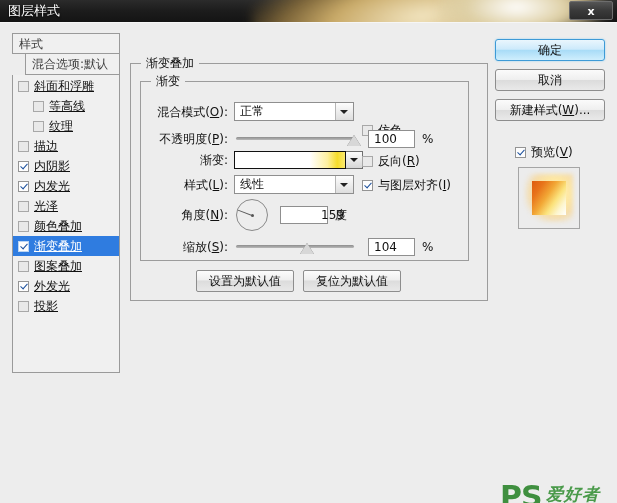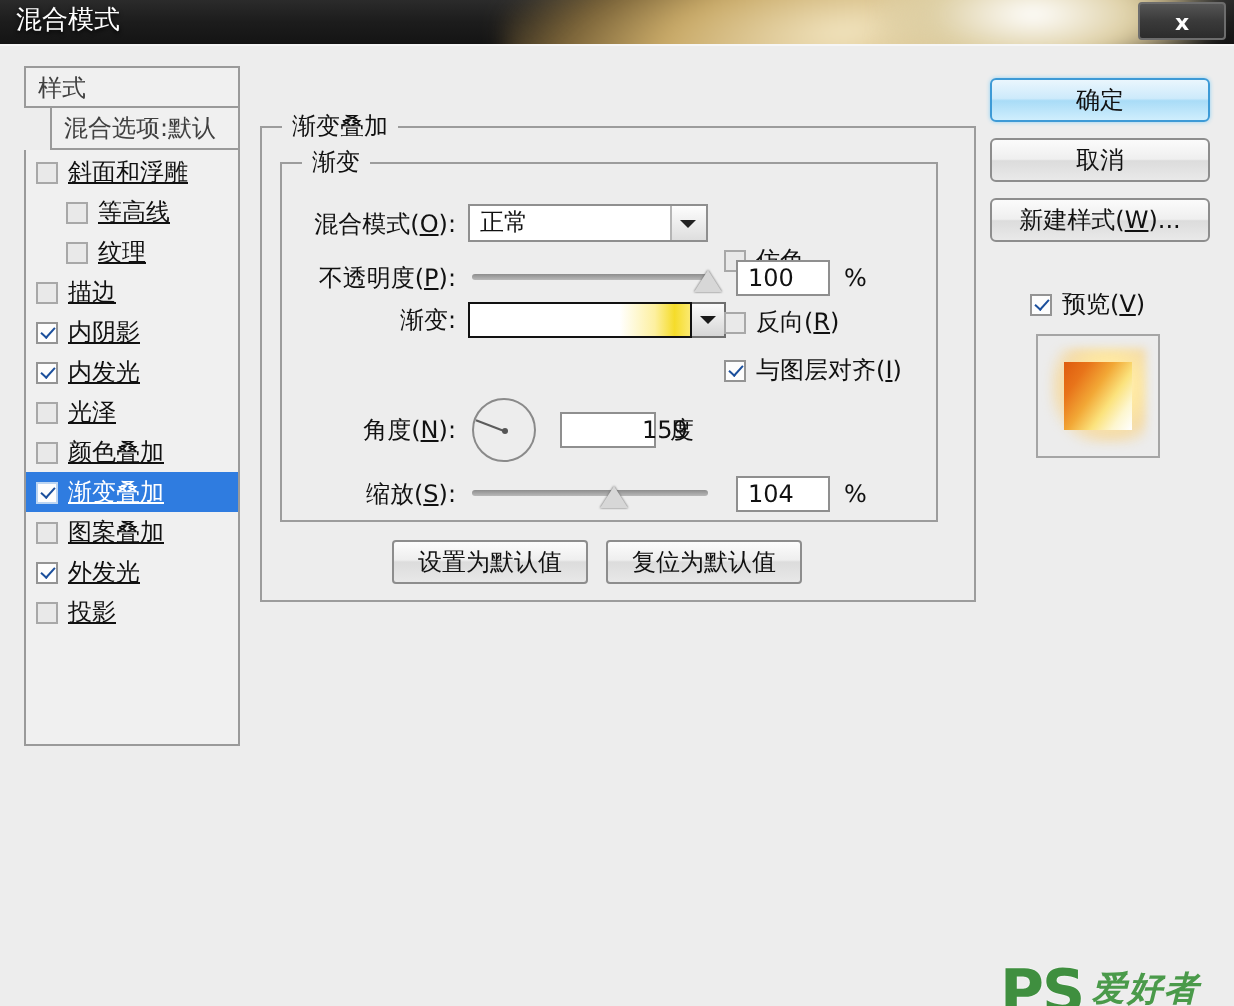--- a/index.html
+++ b/index.html
@@ -402,21 +402,21 @@
 <body>
 
 <div id="desktop">
   <div class="blur-glow"></div>
   <div class="blur-glow2"></div>
 </div>
 
 <div id="titlebar">
   <div class="tb-shine"></div>
   <div class="tb-shine2"></div>
-  <div id="title-text">混合模式</div>
+  <div id="title-text">图层样式</div>
   <div id="close-btn">x</div>
 </div>
 
 <div id="dialog">
 
   <div id="style-list">
     <div class="sl-head">样式</div>
     <div class="sl-head second">混合选项:默认</div>
     <div class="sl-items" id="style-rows">
         <div class="sl-row">
@@ -505,20 +505,27 @@
     <div style="display:flex; margin-left:6px;">
       <div class="grad-swatch" style="background: linear-gradient(to right, rgb(255, 255, 255) 0%, rgb(255, 255, 255) 68%, rgb(253, 240, 160) 84%, rgb(245, 220, 42) 93%, rgb(251, 233, 111) 100%);"></div>
       <div class="grad-arrow"></div>
     </div>
   </div>
   <div class="cb-row" style="position:absolute; left:362px; top:131px;">
     <span class="cb dim"></span>
     <span class="lbl"><span>反向(</span><span class="ul">R</span><span>)</span></span>
   </div>
 
+  <div class="row" style="left:155px; top:152px;">
+    <div class="rlabel" style="width:73px;"><span>样式(</span><span class="ul">L</span><span>):</span></div>
+    <div class="select" style="width:120px; margin-left:6px;">
+      <span>线性</span>
+      <span class="arrow"></span>
+    </div>
+  </div>
   <div class="cb-row" style="position:absolute; left:362px; top:155px;">
     <span class="cb checked"></span>
     <span class="lbl"><span>与图层对齐(</span><span class="ul">I</span><span>)</span></span>
   </div>
 
   <div class="row" style="left:155px; top:176px;">
     <div class="rlabel" style="width:73px;"><span>角度(</span><span class="ul">N</span><span>):</span></div>
     <div class="dial" style="margin-left:8px;">
       <div class="needle" id="angle-needle" style="transform: rotate(-159deg);"></div>
       <div class="center"></div>

